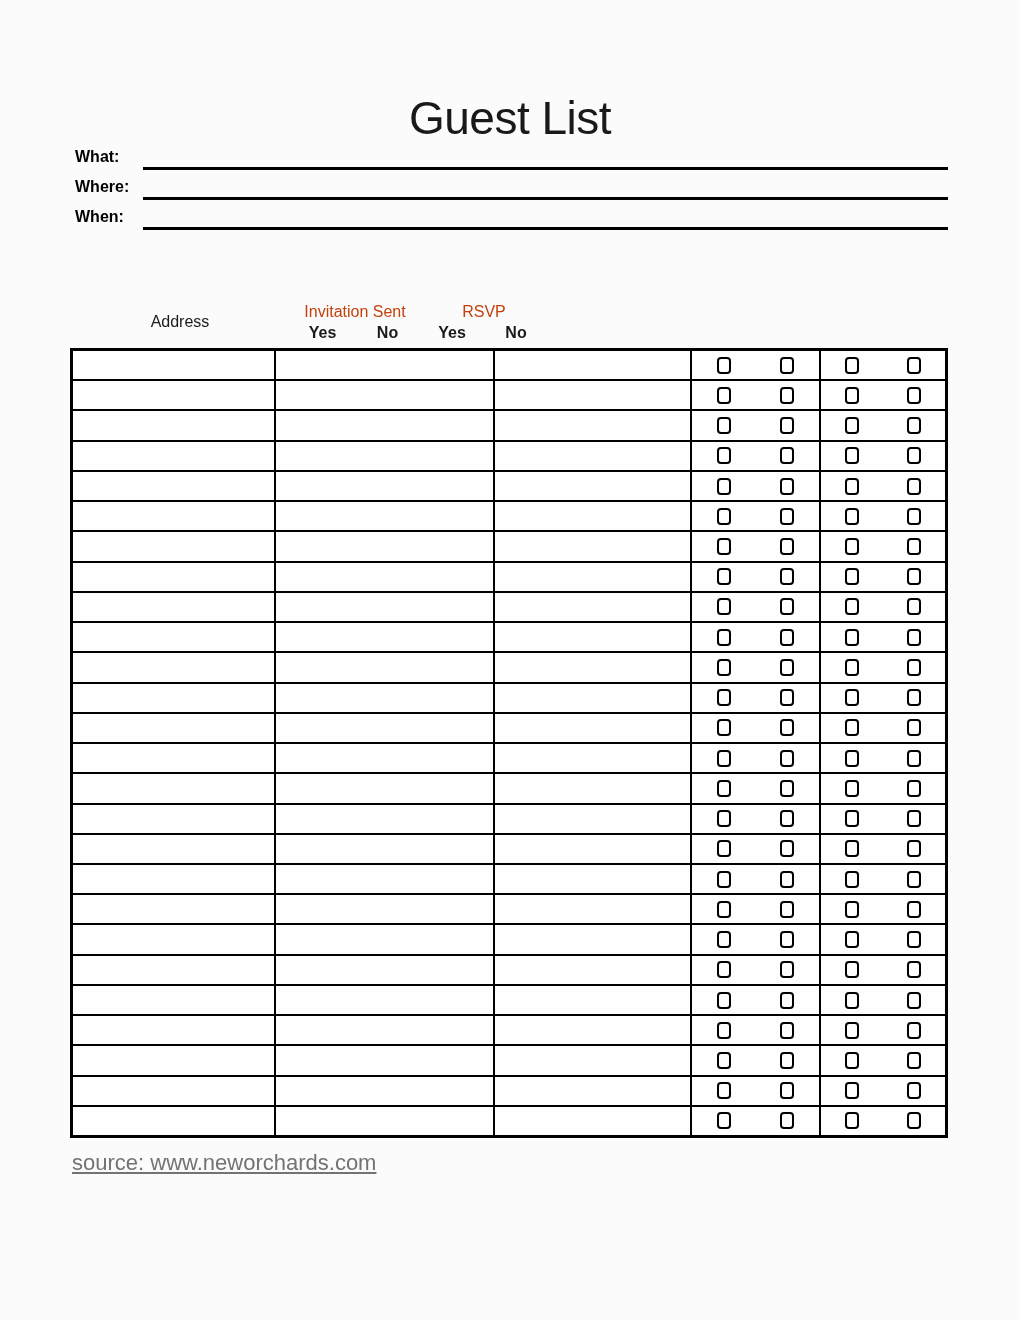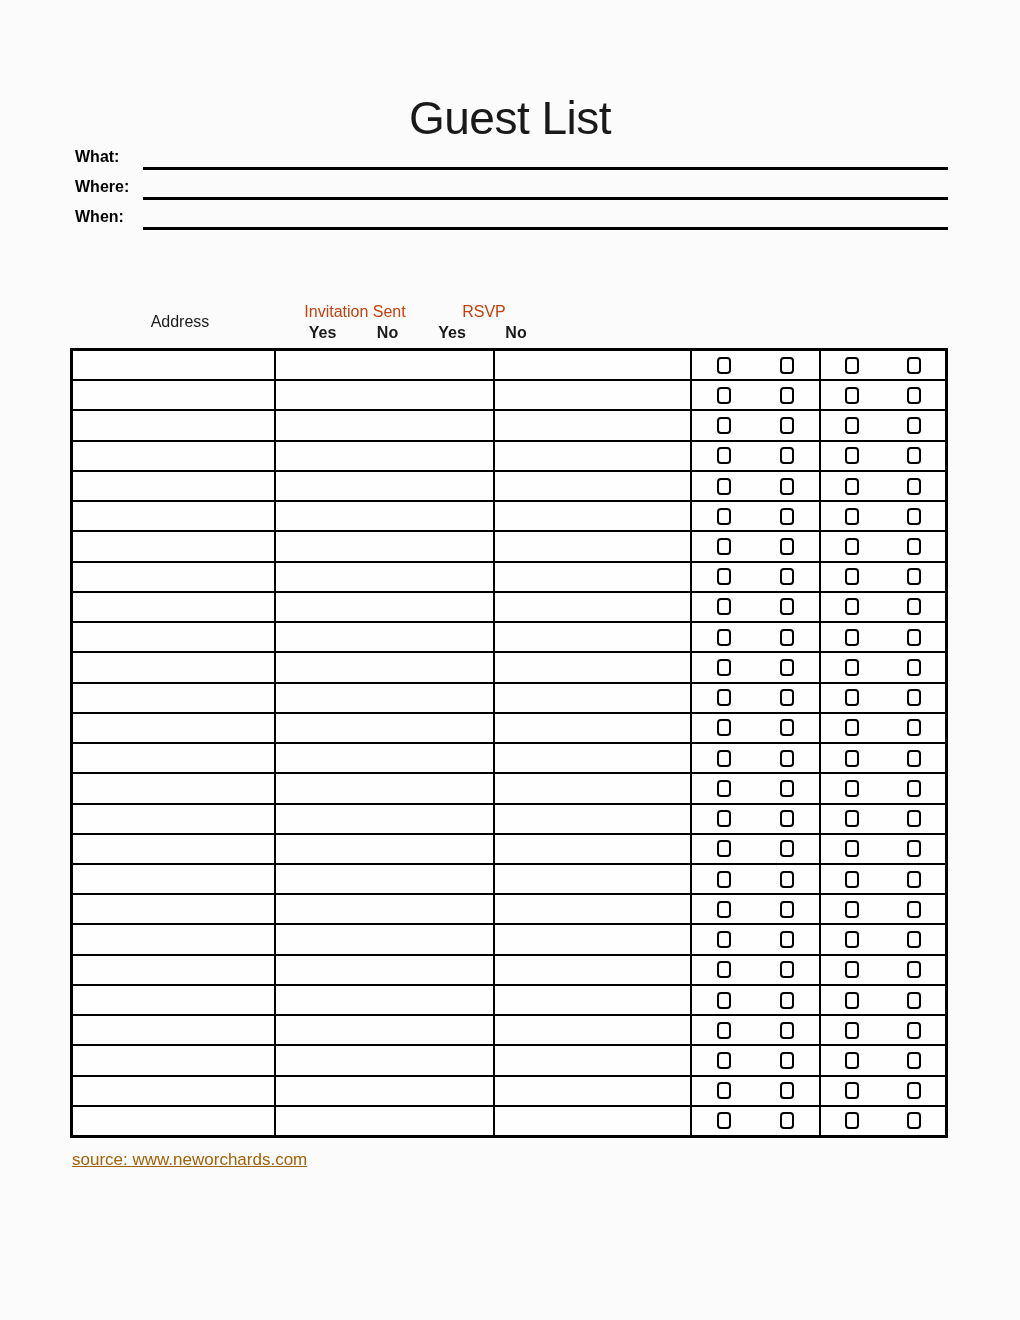--- a/index.html
+++ b/index.html
@@ -147,22 +147,22 @@
     background: #fff;
     cursor: pointer;
     flex: 0 0 auto;
   }
 
   
   .source-link {
     position: absolute;
     left: 72px;
     top: 1150px;
-    font-size: 17px;
-    color: #a16207;
+    font-size: 22px;
+    color: #737373;
     text-decoration: underline;
     cursor: pointer;
     text-align: center;
   }
 </style>
 </head>
 <body>
 
 <div class="page">
 

